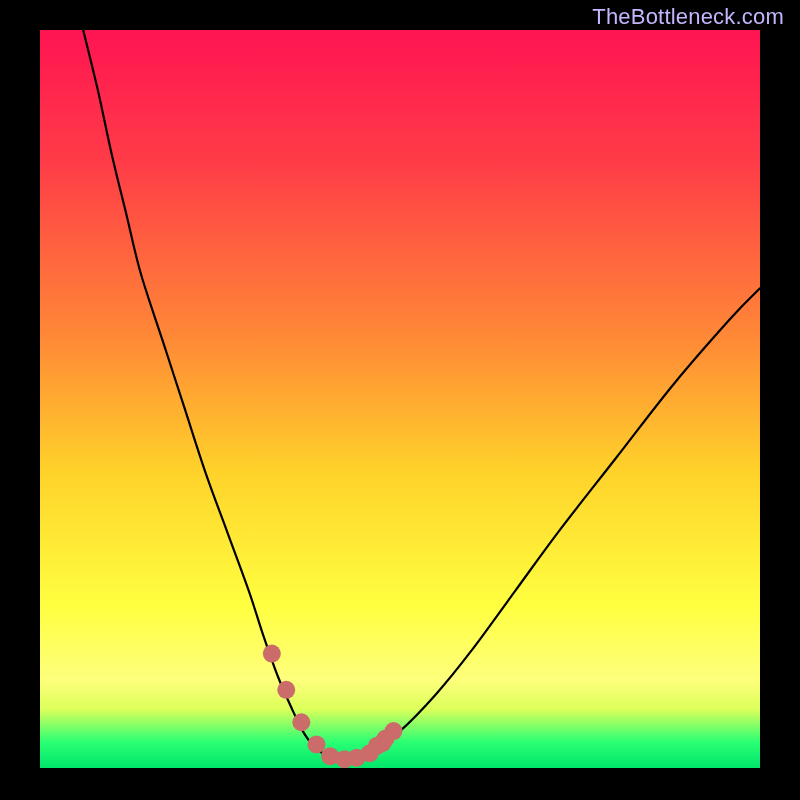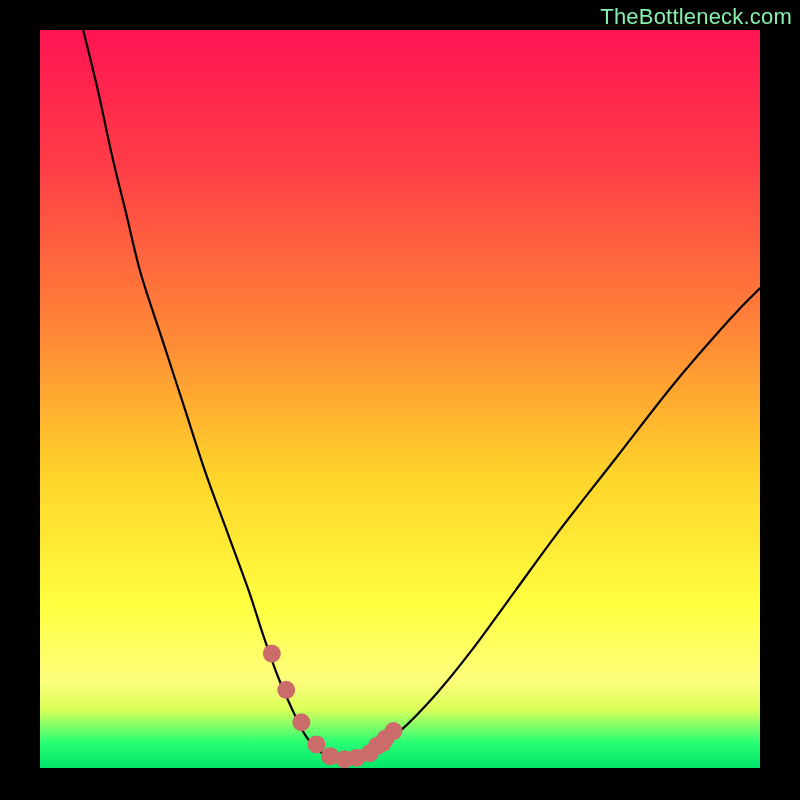--- a/index.html
+++ b/index.html
@@ -13,22 +13,22 @@
   }
   #stage {
     position: relative;
     width: 800px;
     height: 800px;
     background: #000000;
   }
   #watermark {
     position: absolute;
     top: 4px;
-    right: 8px;
-    color: #86efac;
+    right: 16px;
+    color: #c4b5fd;
     font-size: 22px;
     font-weight: 500;
     letter-spacing: 0.2px;
     z-index: 10;
   }
   
   #plot-area {
     position: absolute;
     left: 40px;
     top: 30px;

